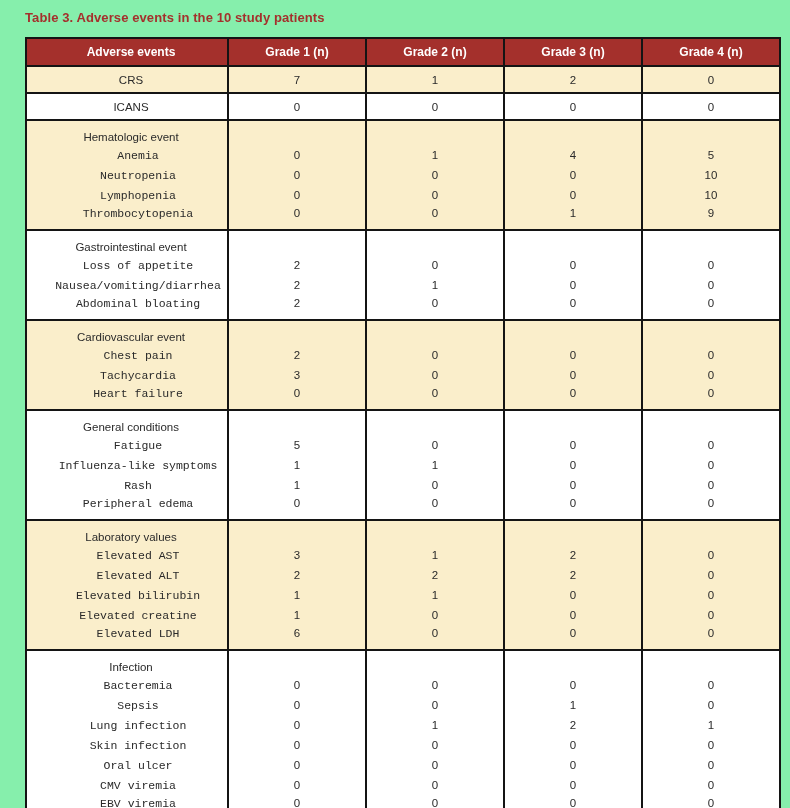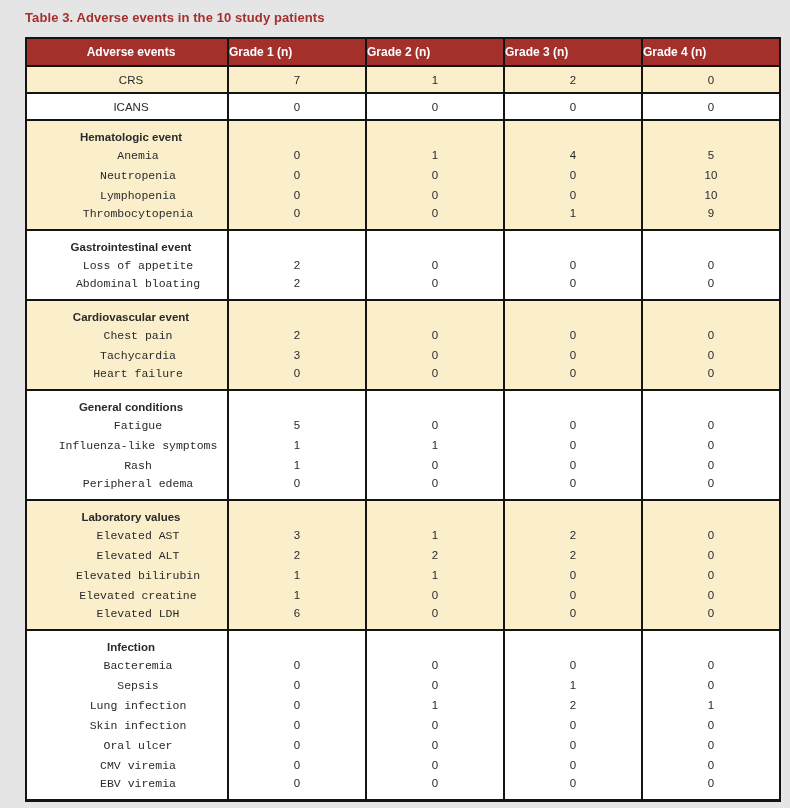--- a/index.html
+++ b/index.html
@@ -6,21 +6,21 @@
     margin: 0;
     padding: 0;
     background: #ffffff;
     font-family: "Liberation Sans", sans-serif;
   }
   .page {
     width: 790px;
     height: 808px;
     box-sizing: border-box;
     padding: 6px 10px 0 25px;
-    background: #e5e5e5;
+    background: #86efac;
   }
   .table-title {
     color: #A4302C;
     font-size: 13px;
     font-weight: bold;
     margin: 4px 0 12px 0;
     letter-spacing: 0.1px;
   }
   table.ae-table {
     border-collapse: collapse;
@@ -31,21 +31,21 @@
   }
   col.c-label  { width: 202px; }
   col.c-grade  { width: 138px; }
   th.col-header {
     background: #A4302C;
     color: #ffffff;
     font-size: 12px;
     font-weight: bold;
     height: 26px;
     border: 2px solid #141414;
-    text-align: left;
+    text-align: center;
     padding: 0;
   }
   th.col-header.first {
     text-align: center;
     padding-left: 8px;
   }
   tbody { border-top: 2px solid #141414; }
   tbody.cream { background: #FAEECB; }
   tbody.white { background: #ffffff; }
   td {
@@ -57,21 +57,21 @@
     vertical-align: middle;
   }
   td.label-cell {
     text-align: center;
     padding-left: 8px;
   }
   td.label-cell.indent { padding-left: 22px; font-family: Liberation Mono, monospace; }
   td.value-cell { text-align: center; }
   tr.single-row   { height: 27px; }
   tr.section-head { height: 25px; }
-  tr.section-head td { font-weight: bold; vertical-align: bottom; padding-bottom: 2px; }
+  tr.section-head td { font-weight: normal; vertical-align: bottom; padding-bottom: 2px; }
   tr.item-row     { height: 20px; }
   tr.item-row.last { height: 25px; margin-top: 22px; }
   tr.item-row.last td { vertical-align: top; padding-top: 2px; }
 </style>
 </head>
 <body>
 
 <div class="page">
   <div class="table-title">Table 3. Adverse events in the 10 study patients</div>
 
@@ -156,20 +156,27 @@
           <td class="value-cell"></td>
           <td class="value-cell"></td>
         </tr>
         <tr class="item-row">
           <td class="label-cell indent">Loss of appetite</td>
           <td class="value-cell">2</td>
           <td class="value-cell">0</td>
           <td class="value-cell">0</td>
           <td class="value-cell">0</td>
         </tr>
+        <tr class="item-row">
+          <td class="label-cell indent">Nausea/vomiting/diarrhea</td>
+          <td class="value-cell">2</td>
+          <td class="value-cell">1</td>
+          <td class="value-cell">0</td>
+          <td class="value-cell">0</td>
+        </tr>
         <tr class="item-row last">
           <td class="label-cell indent">Abdominal bloating</td>
           <td class="value-cell">2</td>
           <td class="value-cell">0</td>
           <td class="value-cell">0</td>
           <td class="value-cell">0</td>
         </tr>
       </tbody>
       <tbody class="cream">
         <tr class="section-head">

